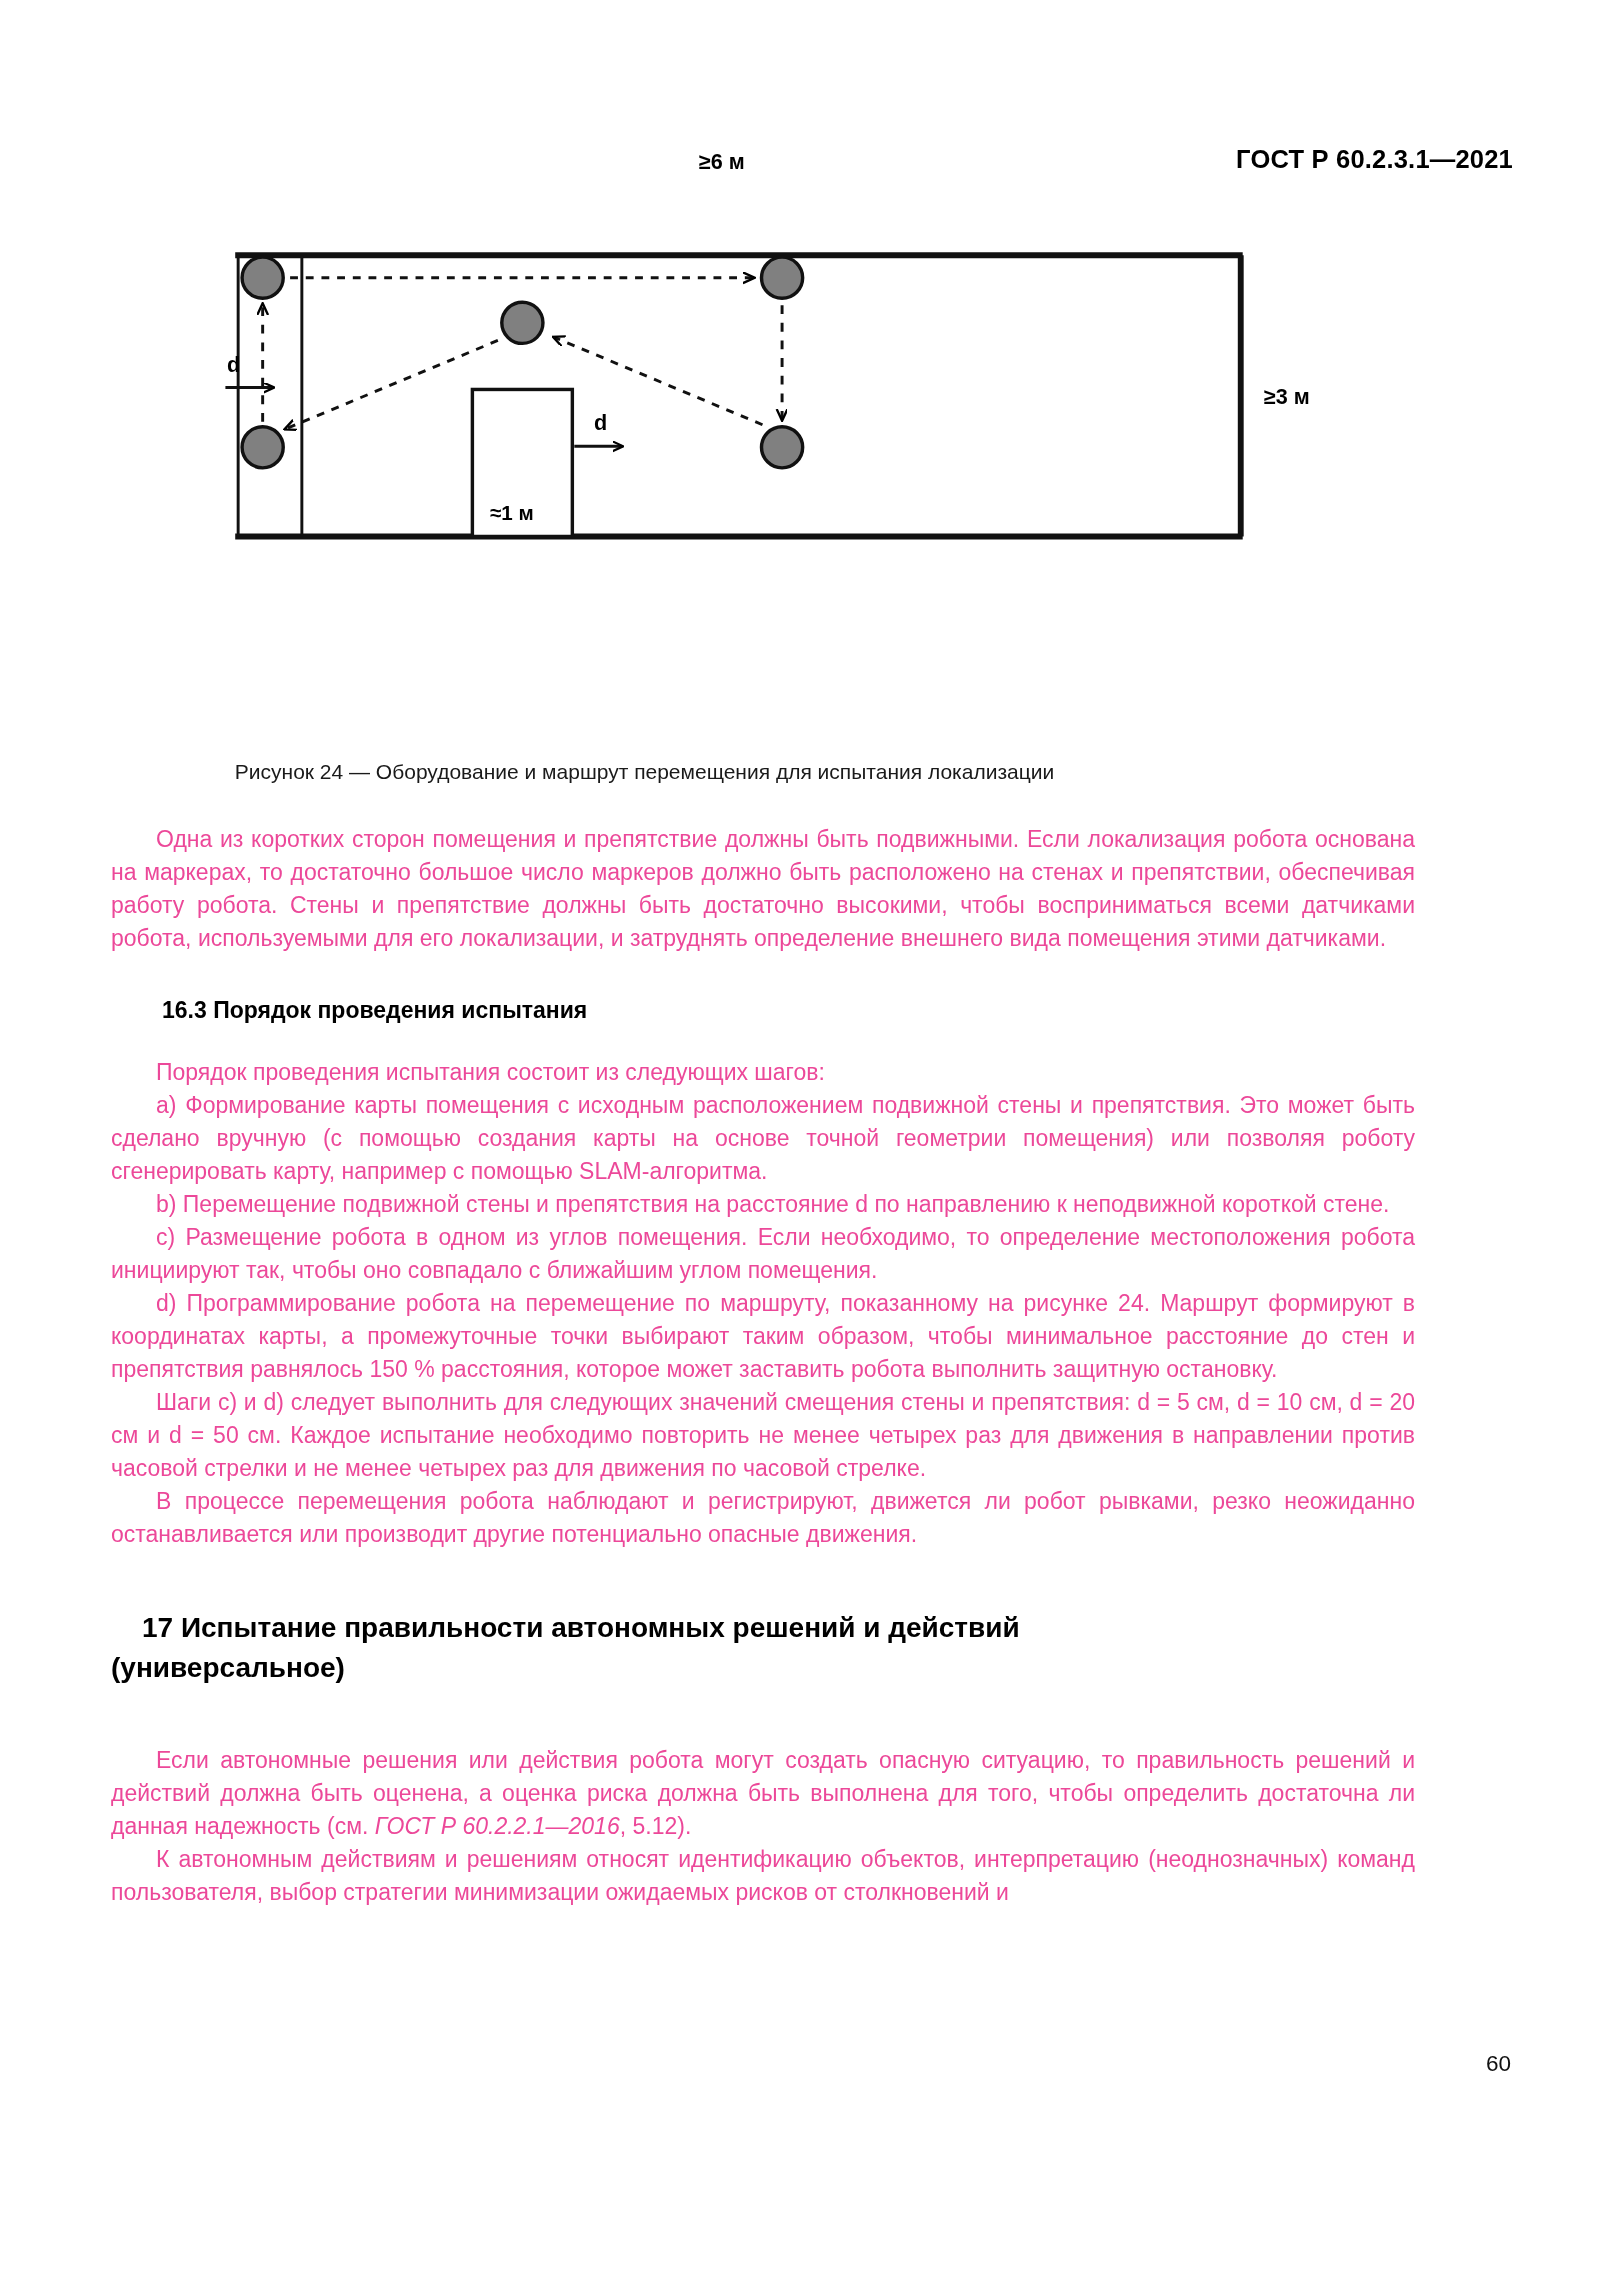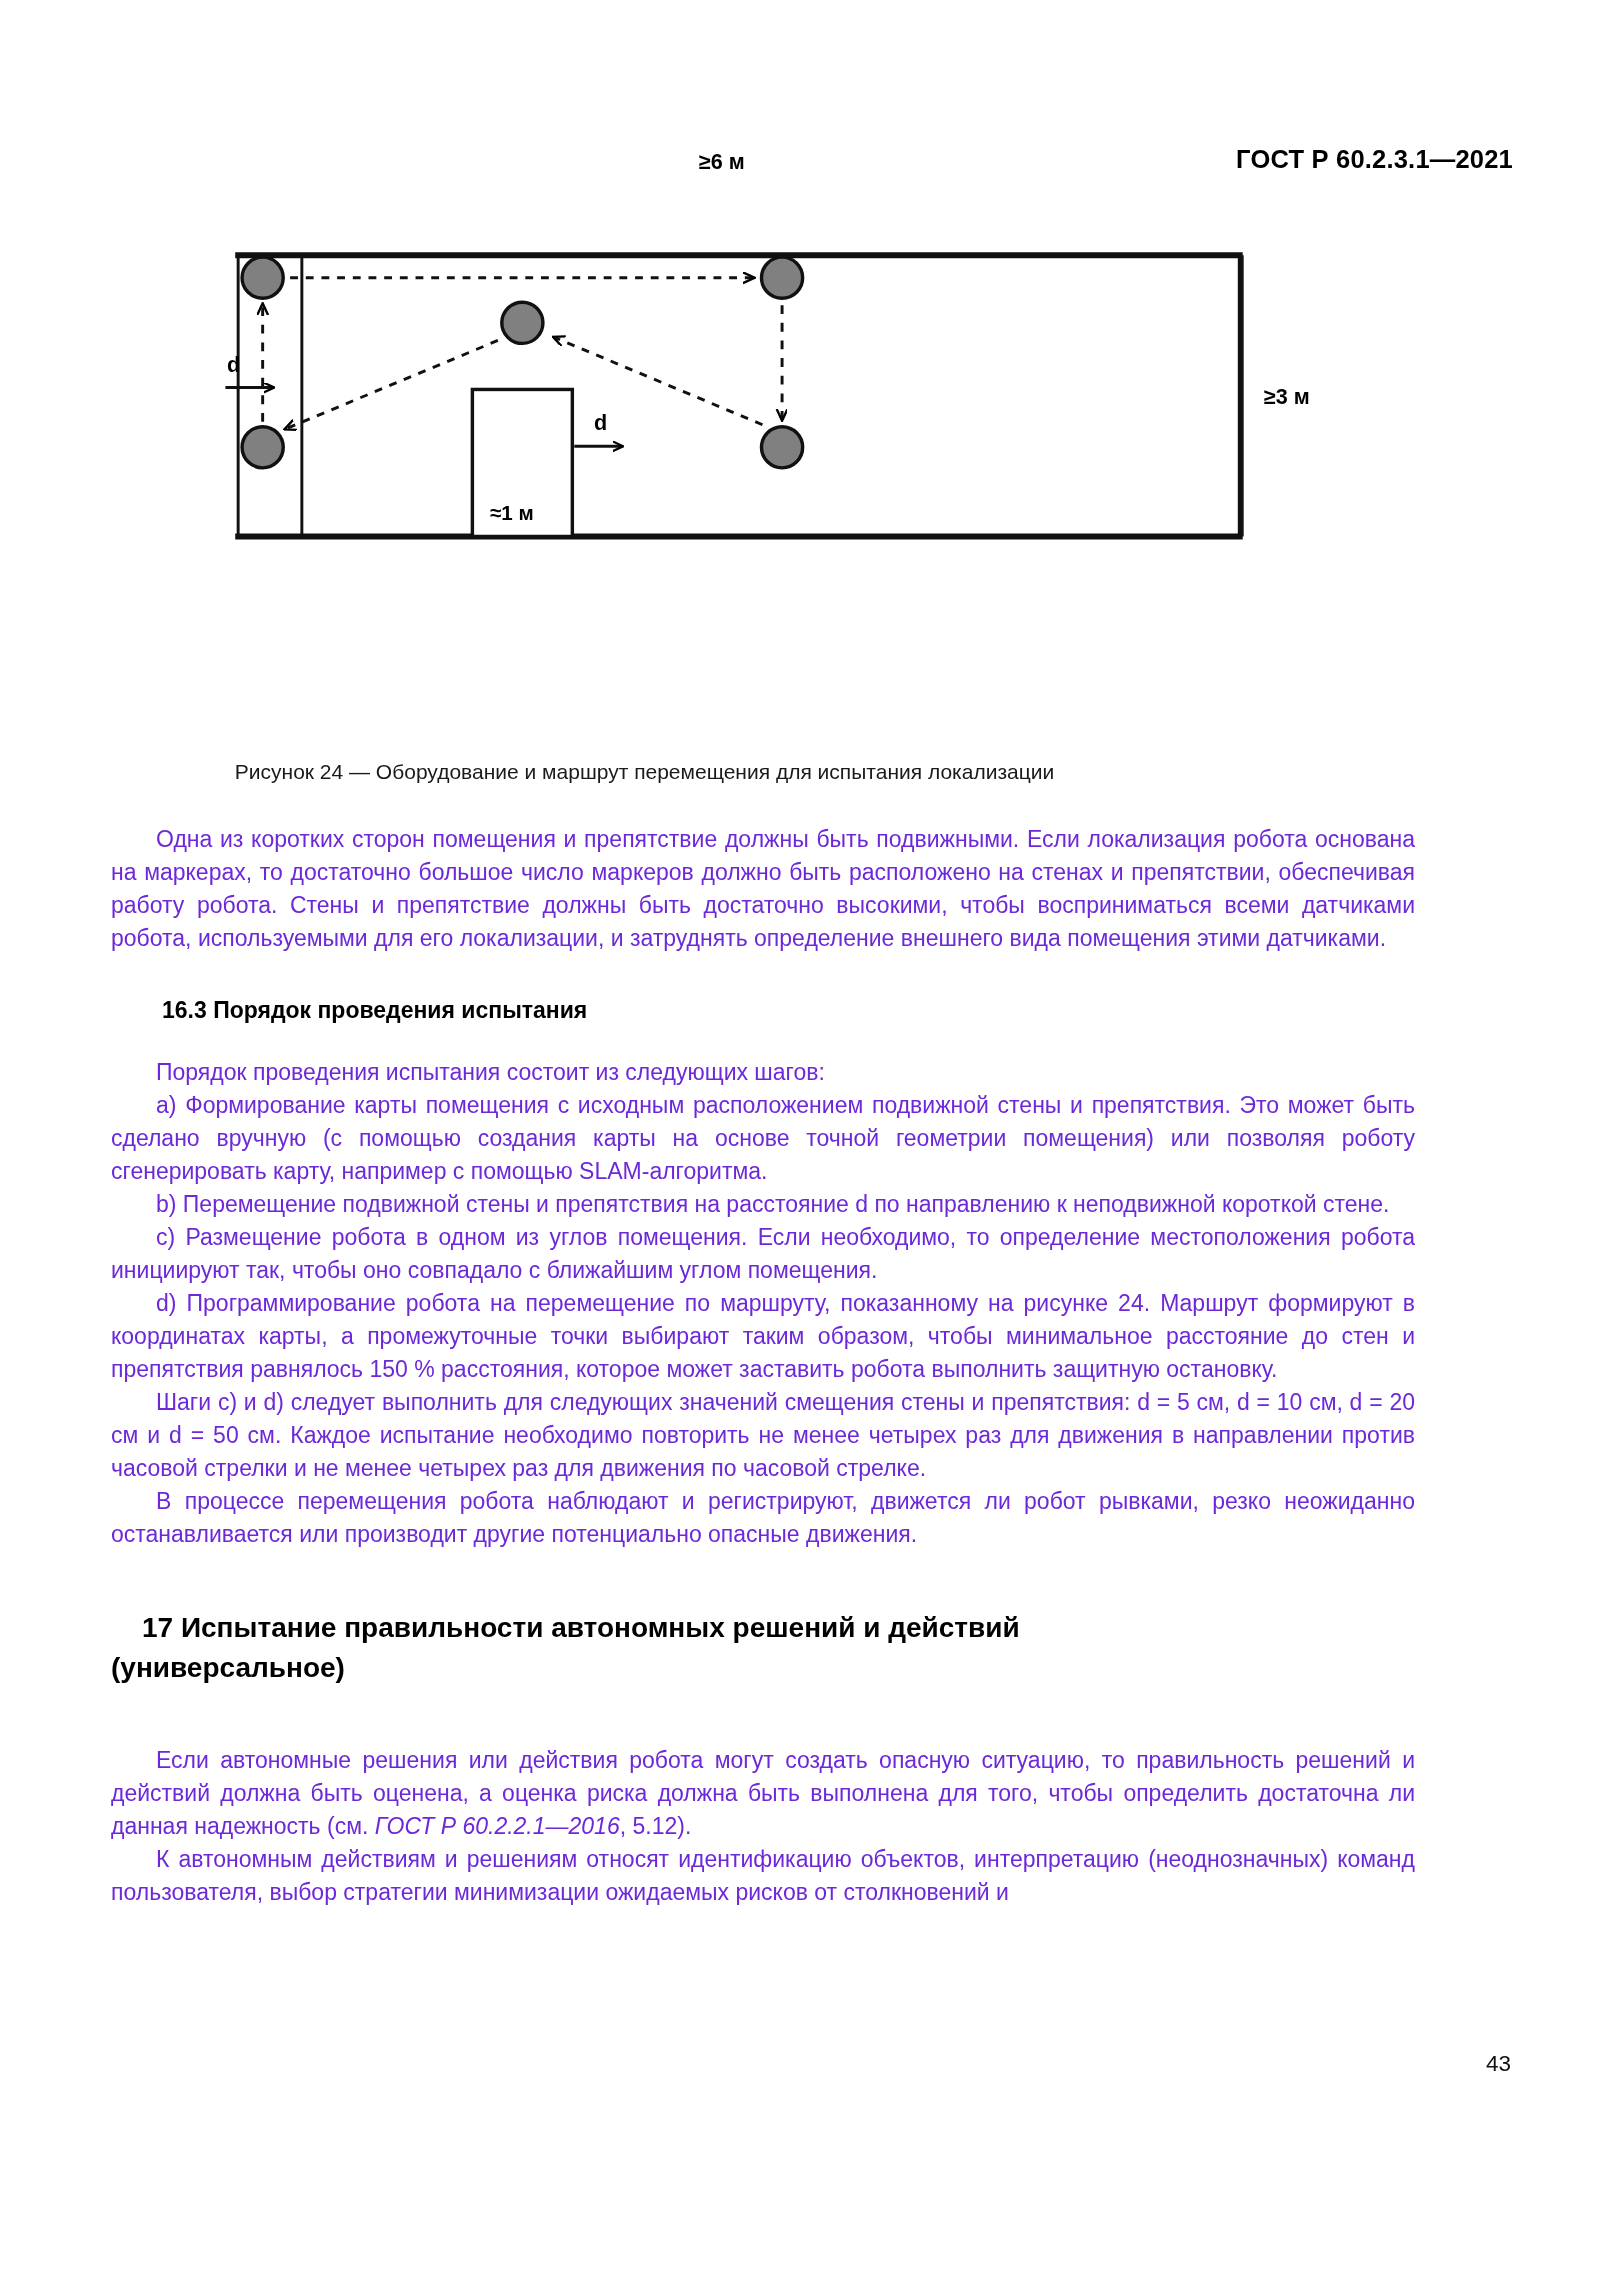--- a/index.html
+++ b/index.html
@@ -51,21 +51,21 @@
     left:111px;
     top:823px;
     width:1304px;
   }
   p {
     margin:0;
     font-size:23px;
     line-height:33px;
     text-align:justify;
     text-justify:inter-word;
-    color:#6d28d9;
+    color:#ec4899;
   }
   p.ind { text-indent:45px; }
 
   h3.sec {
     margin:6px;
     font-size:23px;
     font-weight:bold;
     line-height:32px;
     text-indent:45px;
   }
@@ -183,16 +183,16 @@
     <div class="sp-xl"></div>
     <h2 class="bigsec">17 Испытание правильности автономных решений и действий (универсальное)</h2>
     <div class="sp-m"></div>
     <div class="sp-s"></div>
 
     <p class="ind"><span>Если автономные решения или действия робота могут создать опасную ситуацию, то правильность решений и действий должна быть оценена, а оценка риска должна быть выполнена для того, чтобы определить достаточна ли данная надежность (см. </span><i class="gostref">ГОСТ Р 60.2.2.1—2016</i><span>, 5.12).</span></p>
 
     <p class="ind">К автономным действиям и решениям относят идентификацию объектов, интерпретацию (неоднозначных) команд пользователя, выбор стратегии минимизации ожидаемых рисков от столкновений и</p>
   </div>
 
-  <div class="page-number">43</div>
+  <div class="page-number">60</div>
 
 </div>
 
 
 </body></html>

